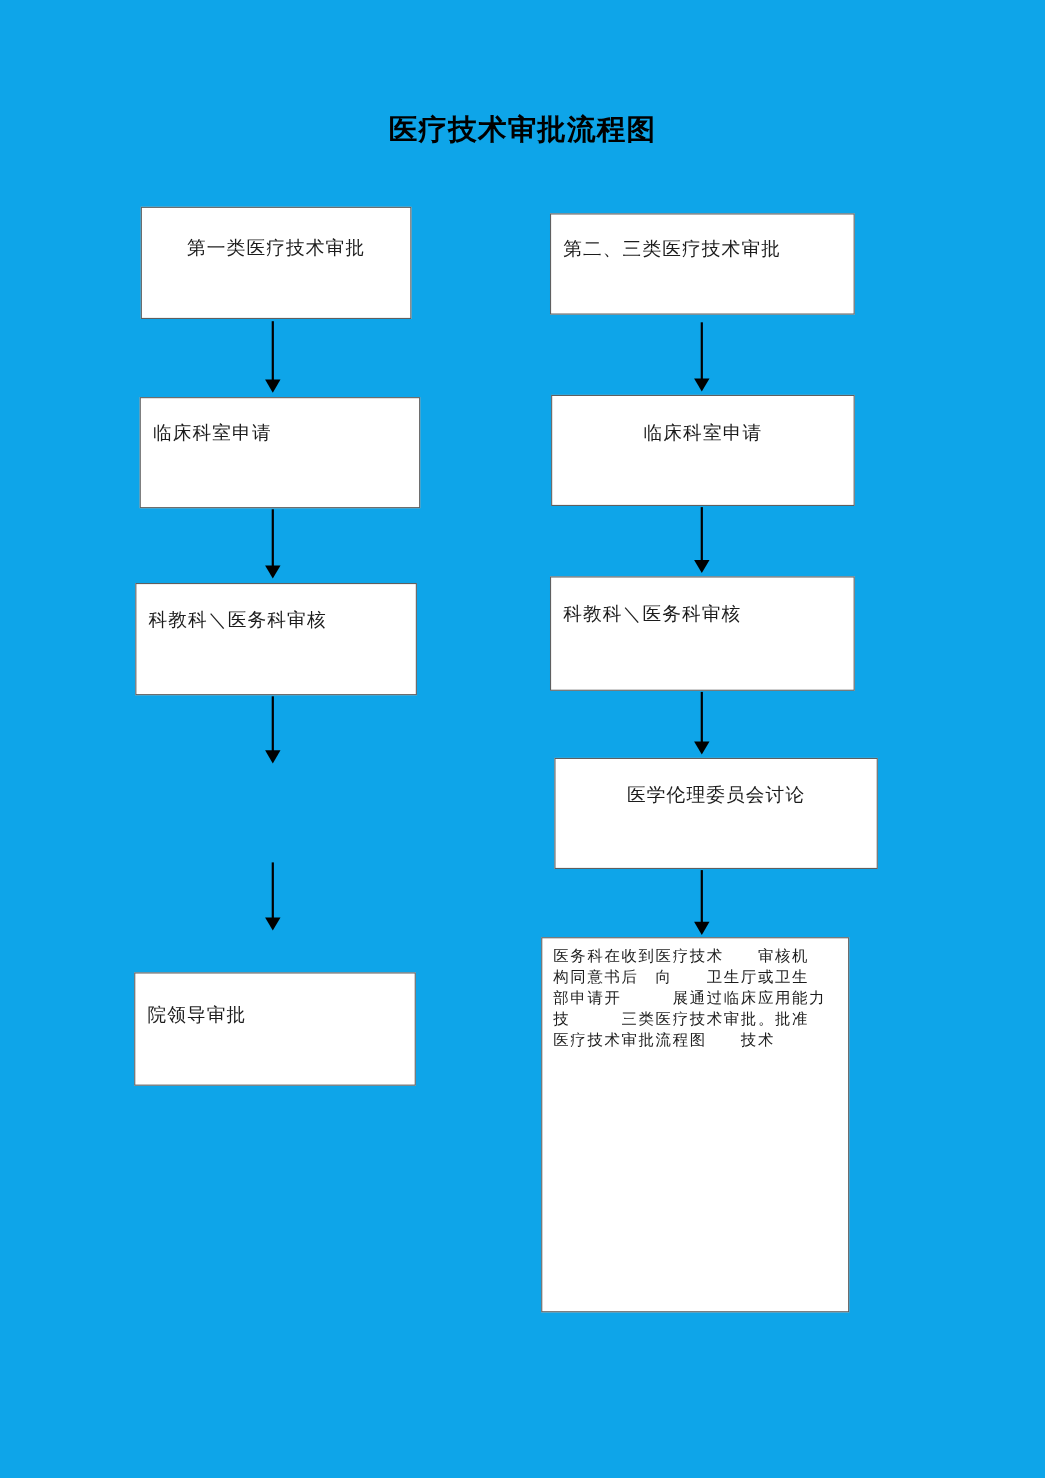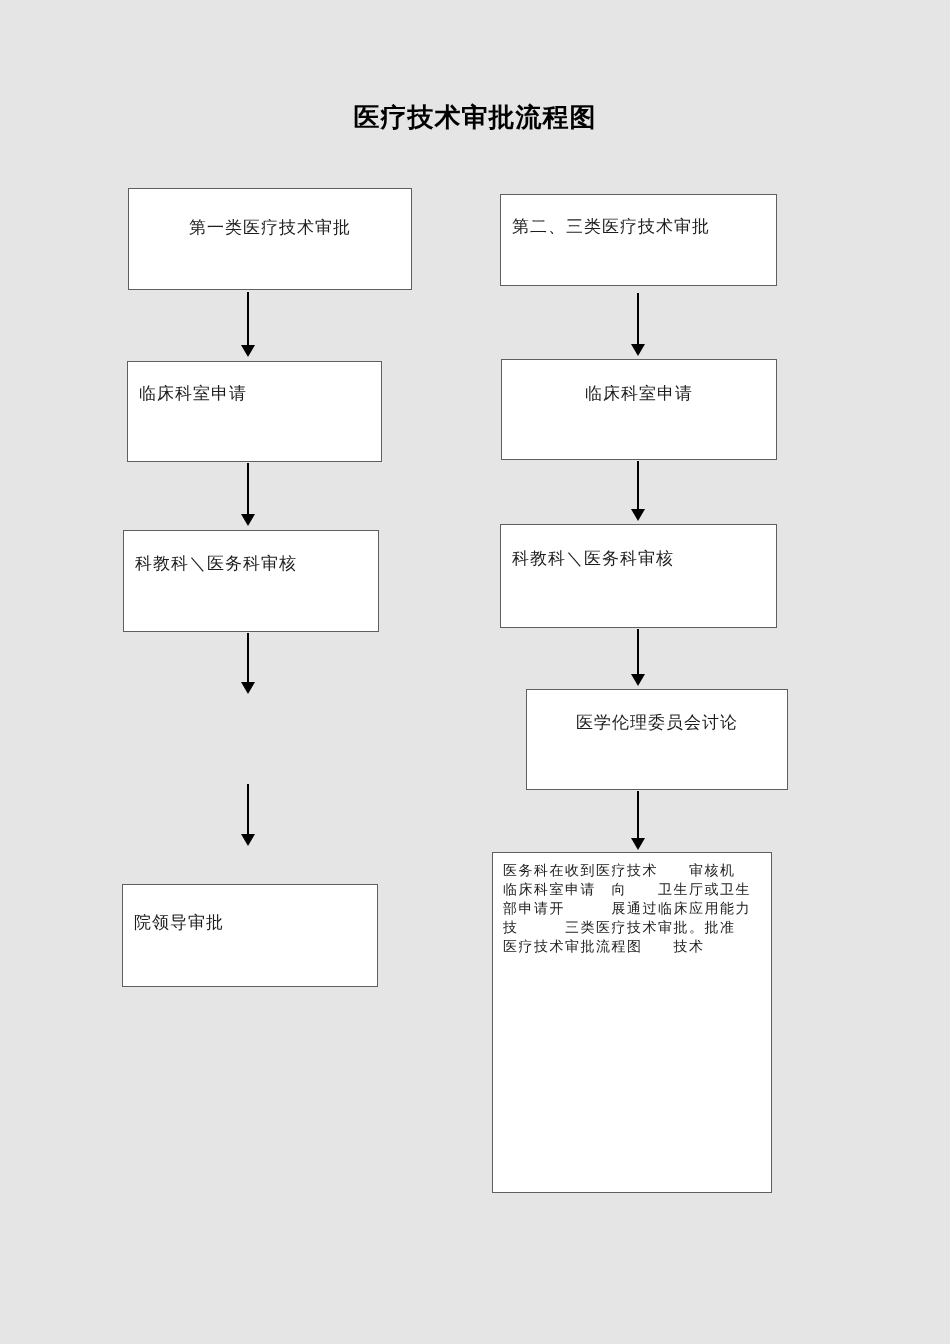--- a/index.html
+++ b/index.html
@@ -4,21 +4,21 @@
 <style>
   html, body {
     margin: 0;
     padding: 0;
     background: #ffffff;
   }
   .page {
     position: relative;
     width: 950px;
     height: 1344px;
-    background: #e5e5e5;
+    background: #0ea5e9;
     font-family: "Liberation Serif", "DejaVu Serif", serif;
     color: #1c1c1c;
     overflow: hidden;
   }
   .title {
     position: absolute;
     left: 0;
     right: 0;
     top: 100px;
     margin: 0;
@@ -35,32 +35,32 @@
     background: #ffffff;
     font-size: 17px;
     letter-spacing: 1px;
     line-height: 23px;
     color: #1c1c1c;
   }
   .align-center { text-align: center; padding-left: 8px; padding-right: 8px; }
   .align-left   { text-align: left;  padding-left: 11px; padding-right: 8px; }
 
   
-  .b-l1 { left: 128px; top: 188px; width: 284px; height: 102px; padding-top: 27px; }
+  .b-l1 { left: 128px; top: 188px; width: 246px; height: 102px; padding-top: 27px; font-family: Liberation Mono, monospace; }
   .b-l2 { left: 127px; top: 361px; width: 255px; height: 101px; padding-top: 20px; }
   .b-l3 { left: 123px; top: 530px; width: 256px; height: 102px; padding-top: 21px; }
   .b-l4 { left: 124px; top: 697px; width: 256px; height: 86px;  padding-top: 5px;
           font-size: 16px; letter-spacing: 0.5px; line-height: 22px; }
   .b-l5 { left: 122px; top: 884px; width: 256px; height: 103px; padding-top: 26px; }
 
   
   .b-r1 { left: 500px; top: 194px; width: 277px; height: 92px;  padding-top: 20px; }
   .b-r2 { left: 501px; top: 359px; width: 276px; height: 101px; padding-top: 22px; }
   .b-r3 { left: 500px; top: 524px; width: 277px; height: 104px; padding-top: 22px; }
-  .b-r4 { left: 526px; top: 689px; width: 262px; height: 101px; padding-top: 21px; }
+  .b-r4 { left: 504px; top: 689px; width: 294px; height: 101px; padding-top: 21px; }
   .b-rbig {
     left: 492px; top: 852px; width: 280px; height: 341px;
     padding: 8px 2px 0 10px;
     font-size: 14px; letter-spacing: 1.5px; line-height: 19px;
     overflow: hidden;
   }
   .result-line { white-space: nowrap; }
 
   
   .arrow {
@@ -155,19 +155,19 @@
   </div>
   <div class="fc-box b-r4 align-center">
     <span>医学伦理委员会讨论</span>
   </div>
   <div class="arrow a-r4">
     <div class="arrow-line"></div>
     <div class="arrow-head"></div>
   </div>
   <div class="fc-box b-rbig">
     <div class="result-line">医务科在收到医疗技术　　审核机</div>
-    <div class="result-line">临床科室申请　向　　卫生厅或卫生</div>
+    <div class="result-line">构同意书后　向　　卫生厅或卫生</div>
     <div class="result-line">部申请开　　　展通过临床应用能力</div>
     <div class="result-line">技　　　三类医疗技术审批。批准</div>
     <div class="result-line">医疗技术审批流程图　　技术</div>
   </div>
 
 </div>
 
 </body></html>

